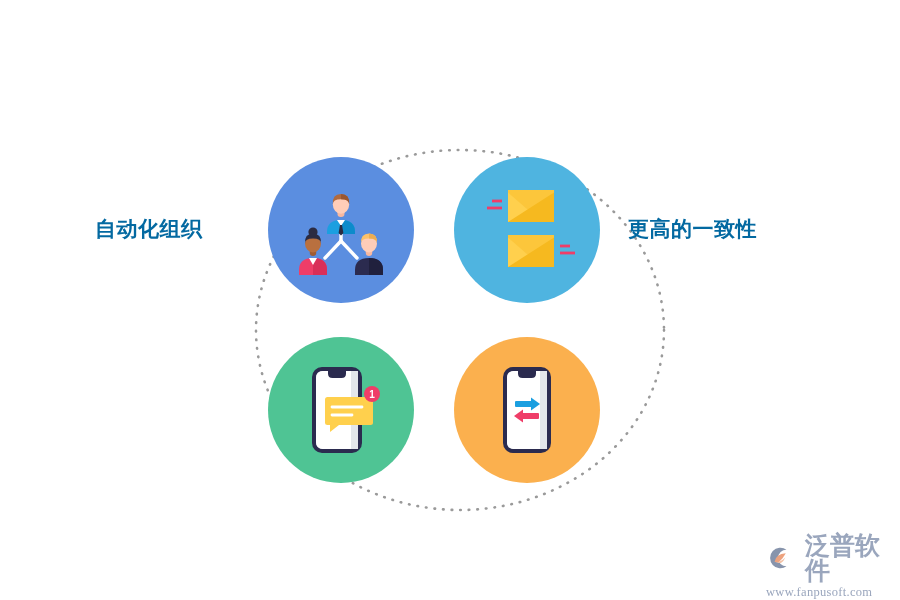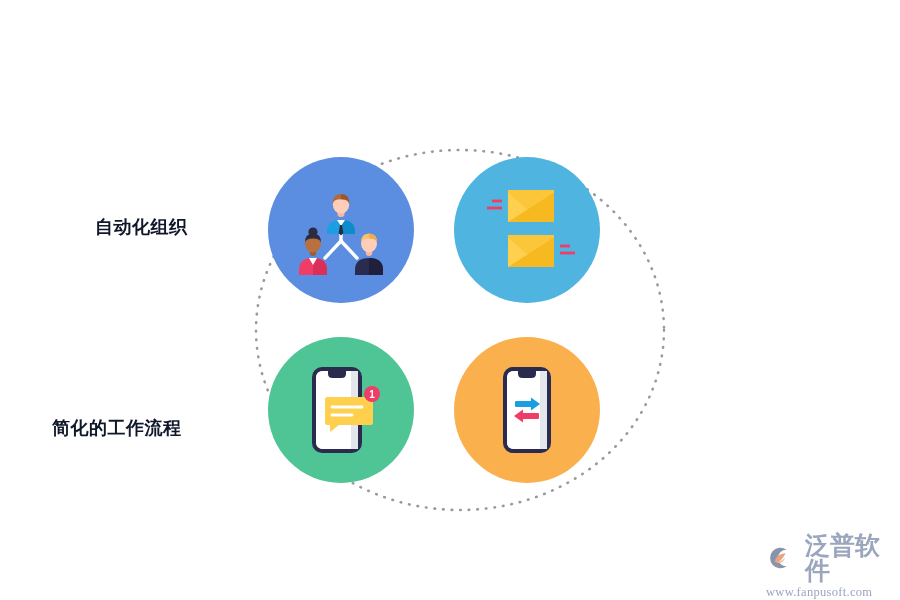--- a/index.html
+++ b/index.html
@@ -18,23 +18,23 @@
     position: absolute;
     left: 0;
     top: 0;
     width: 900px;
     height: 600px;
   }
 
   
   .label {
     position: absolute;
-    font-size: 18px;
+    font-size: 21px;
     font-weight: bold;
-    color: #0f172a;
+    color: #0369a1;
     letter-spacing: 0.5px;
     white-space: nowrap;
     line-height: 1;
   }
   .label-tl { left: 95px;  top: 218px; }
   .label-tr { left: 628px; top: 218px; }
   .label-bl { left: 52px;  top: 419px; }
   .label-br { left: 628px; top: 419px; }
 
   
@@ -169,20 +169,21 @@
         <path d="M54 78 h46 v2.5 l-23 20 l-23 -20 z" fill="#fcc63b"></path>
         <path d="M100 80.5 v29.5 h-46 z" fill="#f6b91f"></path>
       </g>
 
       <g stroke="#ef3d68" stroke-width="2.8" stroke-linecap="butt">
         <path d="M106 89 h10"></path>
         <path d="M106 96 h15"></path>
       </g>
     </svg>
   </div>
+  <div class="label label-tr">更高的一致性</div>
 
   <div class="circle circle-bl" style="background:#4fc494;">
     <svg class="circle-art" viewBox="0 0 146 146" xmlns="http://www.w3.org/2000/svg">
 
       <rect x="44" y="30" width="50" height="86" rx="10" fill="#2b2b4f"></rect>
       <rect x="48" y="34" width="42" height="78" rx="7" fill="#f4f5f7"></rect>
       <path d="M48 41 v-0 q0 -7 7 -7 h35 v78 h-35 q-7 0 -7 -7 z" fill="#ffffff"></path>
       <path d="M83 34 h7 v78 h-7 z" fill="#e3e6ea"></path>
 
       <path d="M60 34 h18 v2.5 q0 4.5 -4.5 4.5 h-9 q-4.5 0 -4.5 -4.5 z" fill="#2b2b4f"></path>
@@ -193,21 +194,20 @@
         <g stroke="#ffffff" stroke-width="2.8" stroke-linecap="round">
           <path d="M64 70 h30"></path>
           <path d="M64 78 h20"></path>
         </g>
       </g>
 
       <circle cx="104" cy="57" r="8" fill="#ef3d68"></circle>
       <text x="104" y="61" text-anchor="middle" font-size="10" font-family="Liberation Sans, sans-serif" font-weight="bold" fill="#ffffff">1</text>
     </svg>
   </div>
-  <div class="label label-bl">简化的工作流程</div>
 
   <div class="circle circle-br" style="background:#fbb04e;">
     <svg class="circle-art" viewBox="0 0 146 146" xmlns="http://www.w3.org/2000/svg">
 
       <rect x="49" y="30" width="48" height="86" rx="10" fill="#2b2b4f"></rect>
       <rect x="53" y="34" width="40" height="78" rx="7" fill="#f4f5f7"></rect>
       <path d="M53 41 q0 -7 7 -7 h33 v78 h-33 q-7 0 -7 -7 z" fill="#ffffff"></path>
       <path d="M86 34 h7 v78 h-7 z" fill="#e3e6ea"></path>
 
       <path d="M64 34 h18 v2.5 q0 4.5 -4.5 4.5 h-9 q-4.5 0 -4.5 -4.5 z" fill="#2b2b4f"></path>

